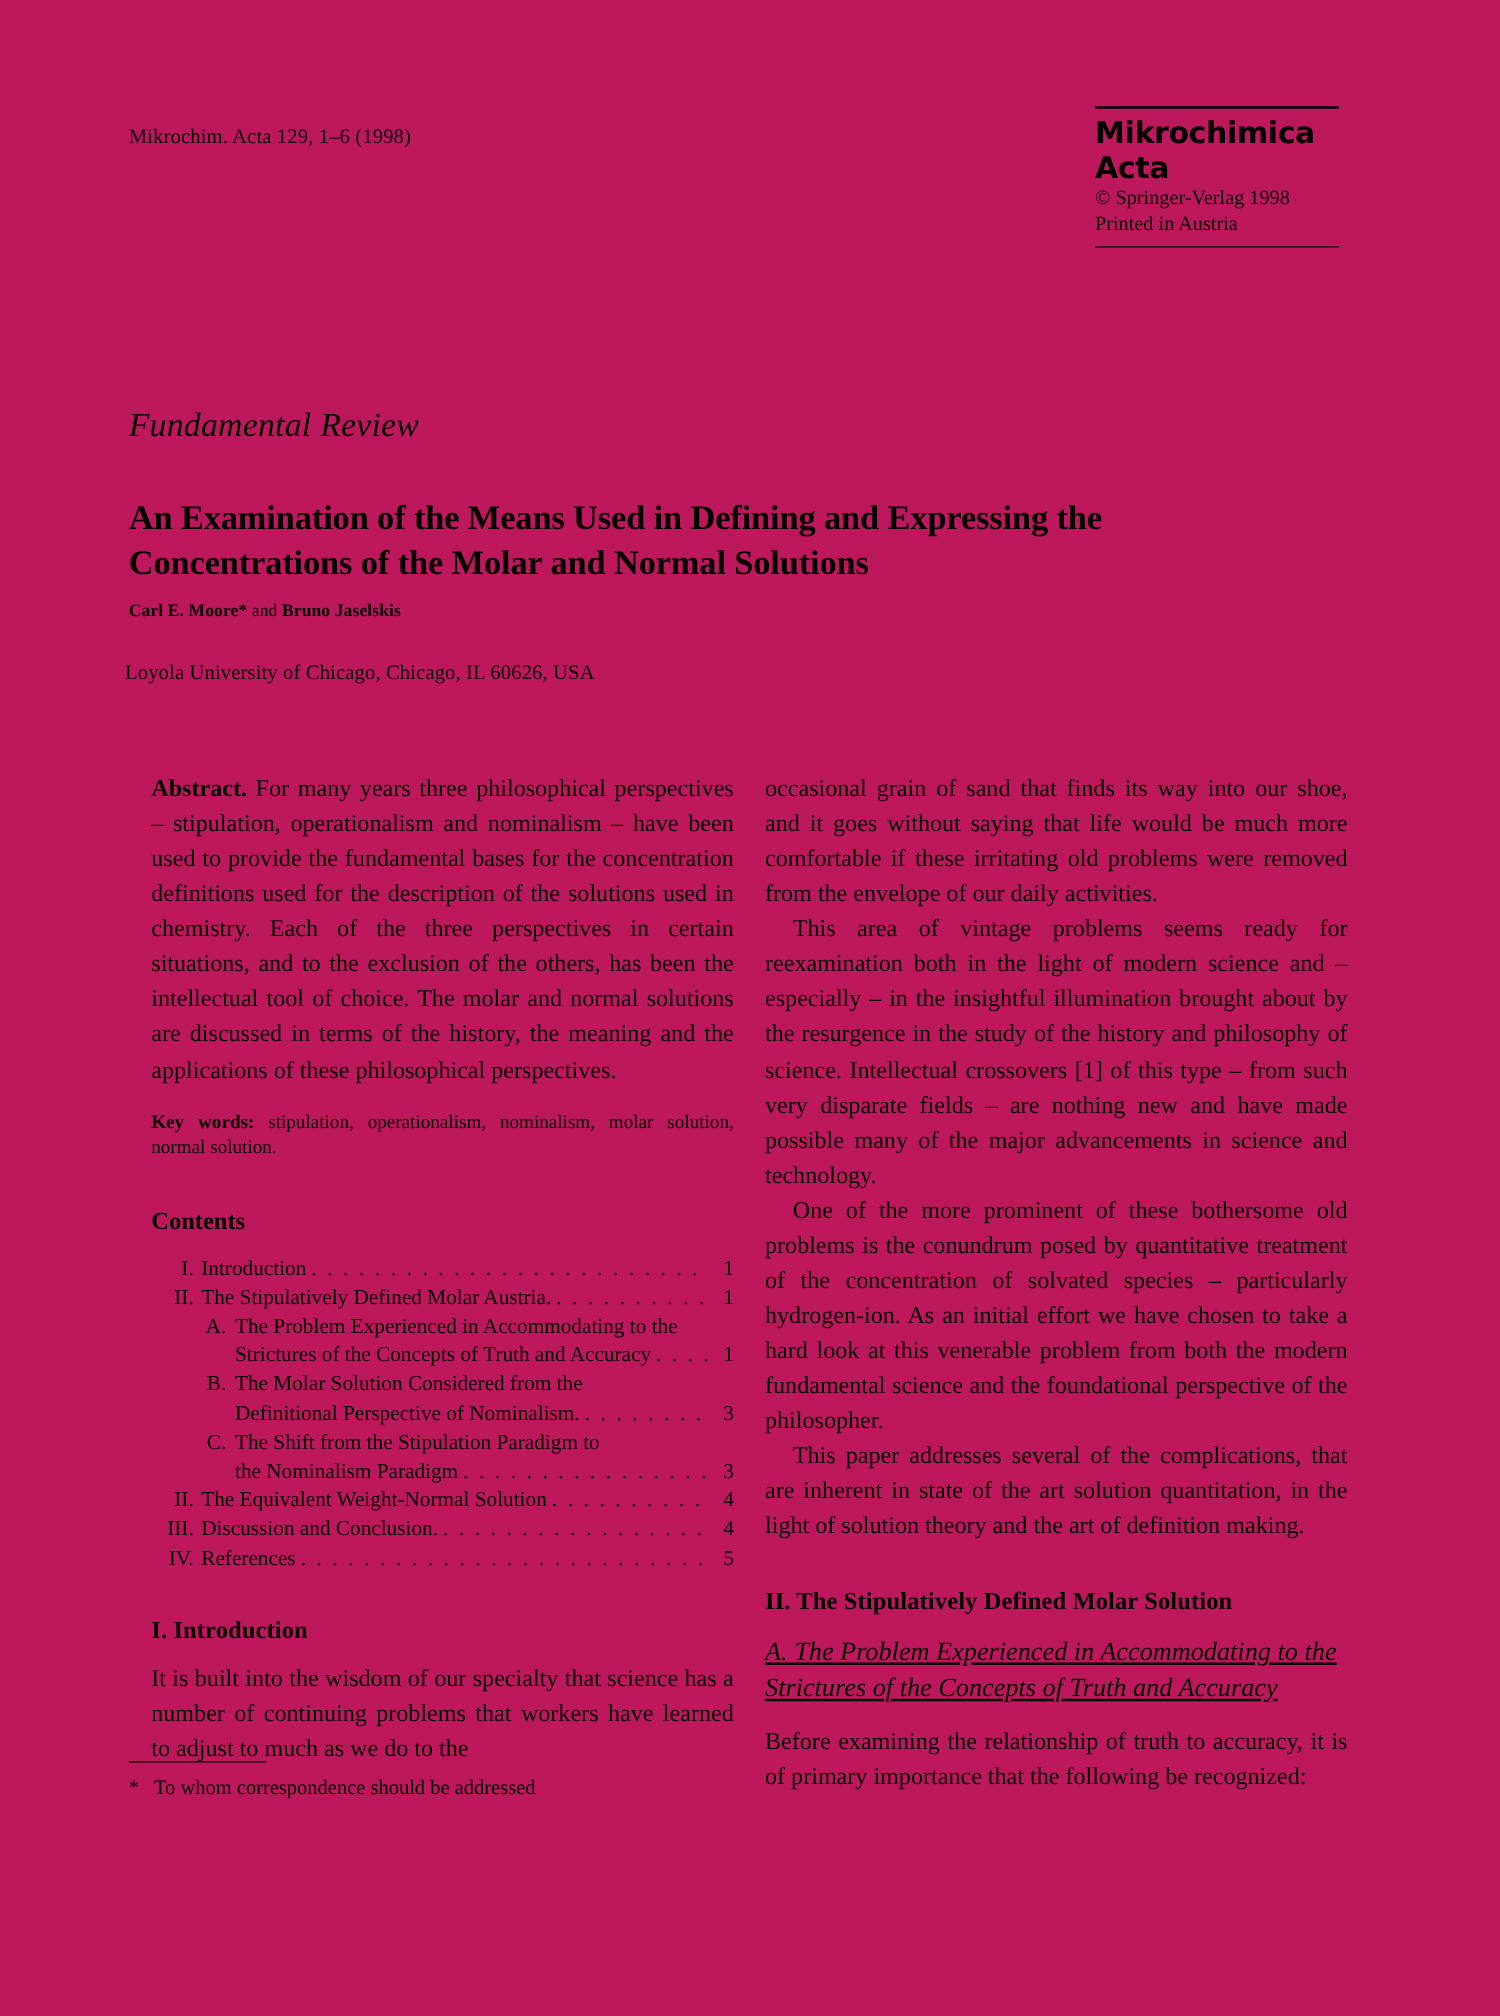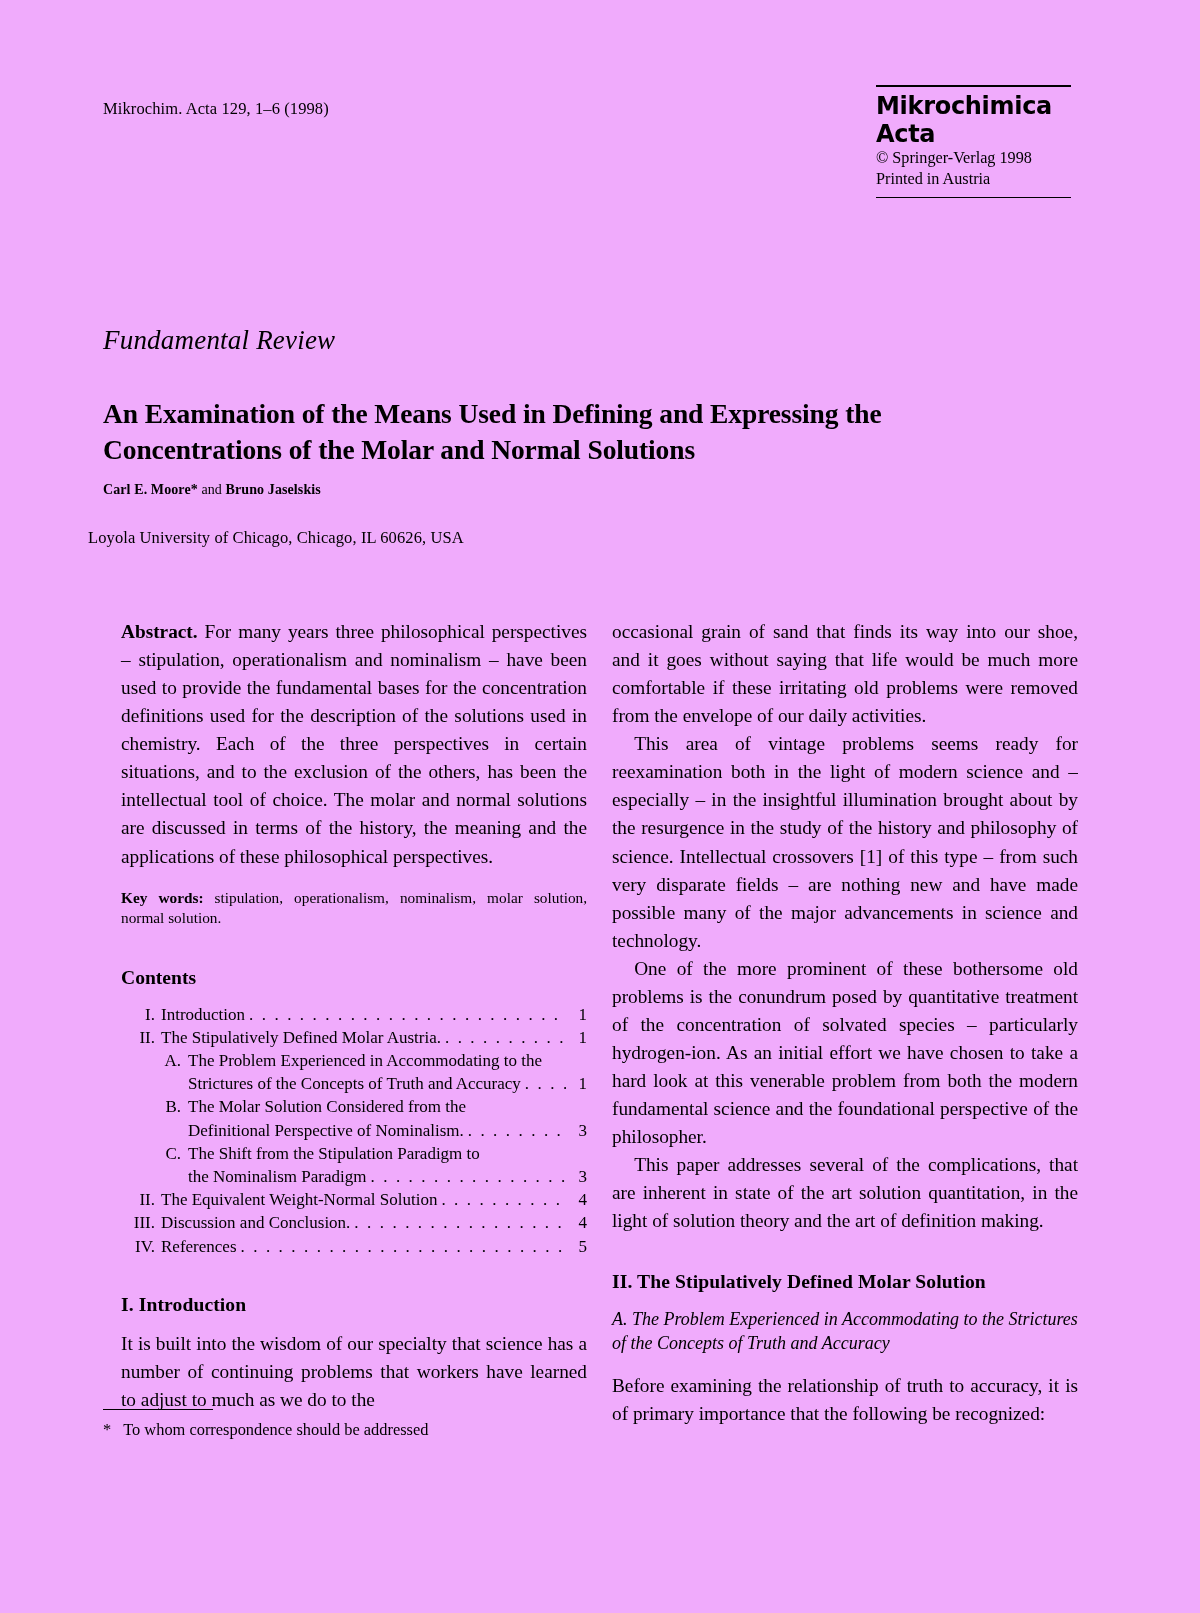--- a/index.html
+++ b/index.html
@@ -9,21 +9,21 @@
   }
   body {
     font-family: "Liberation Serif", "DejaVu Serif", serif;
     color: #000000;
   }
   .page {
     position: relative;
     width: 1200px;
     height: 1613px;
     margin: 0 auto;
-    background: #f0abfc;
+    background: #be185d;
     overflow: hidden;
   }
 
   
   .runhead {
     position: absolute;
     left: 103px;
     top: 99px;
     font-size: 16.5px;
     letter-spacing: 0.1px;
@@ -78,21 +78,21 @@
     position: absolute;
     left: 103px;
     top: 482px;
     font-size: 14px;
     letter-spacing: 0.1px;
   }
   .authors b { font-weight: bold; }
   .authors .conj { font-weight: normal; }
   .affiliation {
     position: absolute;
-    left: 88px;
+    left: 100px;
     top: 528px;
     font-size: 16.5px;
     letter-spacing: 0.1px;
   }
 
   
   .col {
     position: absolute;
     top: 618px;
     width: 466px;
@@ -120,25 +120,26 @@
   }
   .keywords b { font-weight: bold; margin-top: 44px; }
 
   h2.section {
     font-size: 19.6px;
     font-weight: bold;
     margin: 36px 0 14px 0;
     letter-spacing: 0.1px;
   }
   h3.subsection {
-    font-size: 18px;
+    font-size: 21px;
     font-style: italic;
     font-weight: normal;
     margin: 0 0 16px 0;
     line-height: 1.34;
+    text-decoration: underline;
   }
 
   
   .contents-title {
     font-size: 19.6px;
     font-weight: bold;
     margin: 38px 0 14px 0;
   }
   ul.toc {
     list-style: none;

